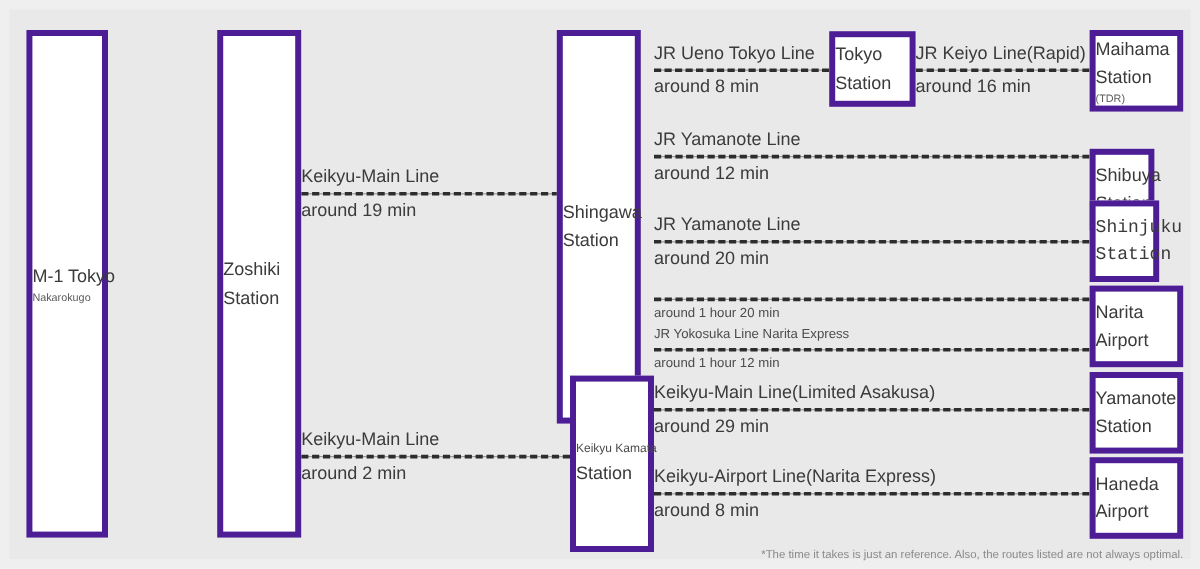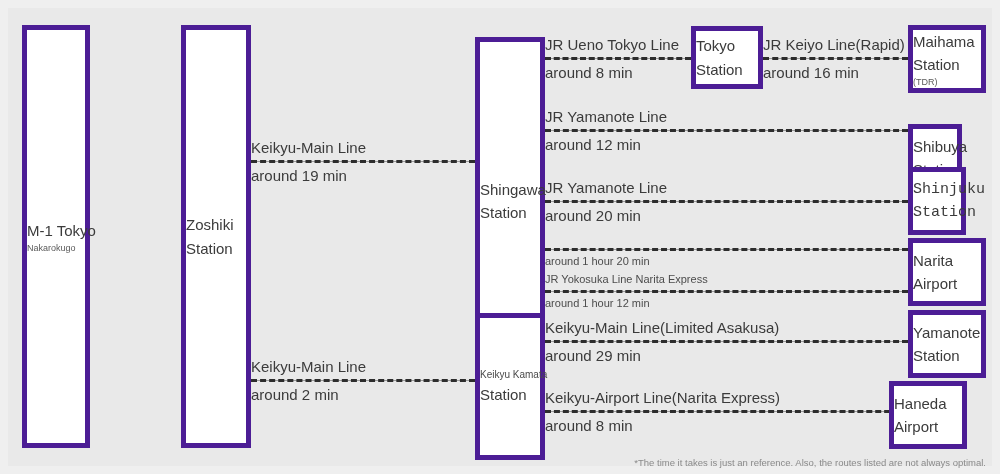--- a/index.html
+++ b/index.html
@@ -131,21 +131,21 @@
     <div class="lbl-bot">around 19 min</div>
   </div>
 
   <div class="link fs15" style="left:251px; top:352px; width:224px; height:56px;">
     <div class="rule"></div>
     <div class="dash"></div>
     <div class="lbl-top">Keikyu-Main Line</div>
     <div class="lbl-bot">around 2 min</div>
   </div>
 
-  <div class="station tall" style="left:475px; top:25px; width:70px; height:328px;margin-top:12px;">
+  <div class="station tall" style="left:464px; top:25px; width:70px; height:328px;">
     <span class="line1">Shingawa</span>
     <span class="line2">Station</span>
   </div>
 
   <div class="station tall small-top" style="left:475px; top:313px; width:70px; height:147px;">
     <span class="line1">Keikyu Kamata</span>
     <span class="line2">Station</span>
   </div>
 
   <div class="link fs15" style="left:545px; top:30px; width:146px; height:56px;">
@@ -227,20 +227,20 @@
   <div class="station" style="left:908px; top:238px; width:78px; height:68px;">
     <span class="line1">Narita</span>
     <span class="line2">Airport</span>
   </div>
 
   <div class="station" style="left:908px; top:310px; width:78px; height:68px;">
     <span class="line1">Yamanote</span>
     <span class="line2">Station</span>
   </div>
 
-  <div class="station" style="left:889px; top:381px; width:78px; height:68px;">
+  <div class="station" style="left:908px; top:381px; width:78px; height:68px;">
     <span class="line1">Haneda</span>
     <span class="line2">Airport</span>
   </div>
 
   <div id="footnote">*The time it takes is just an reference. Also, the routes listed are not always optimal.</div>
 
 </div>
 
 </body></html>

